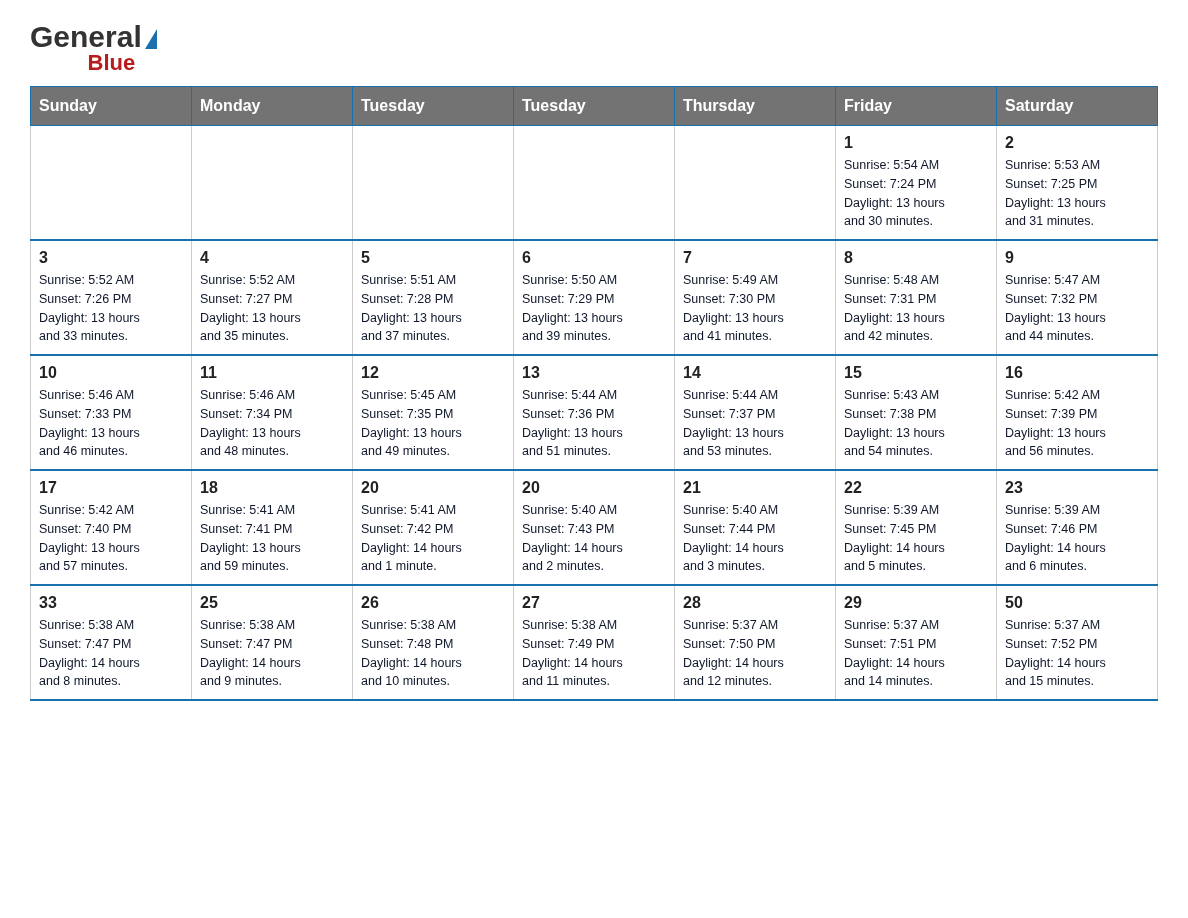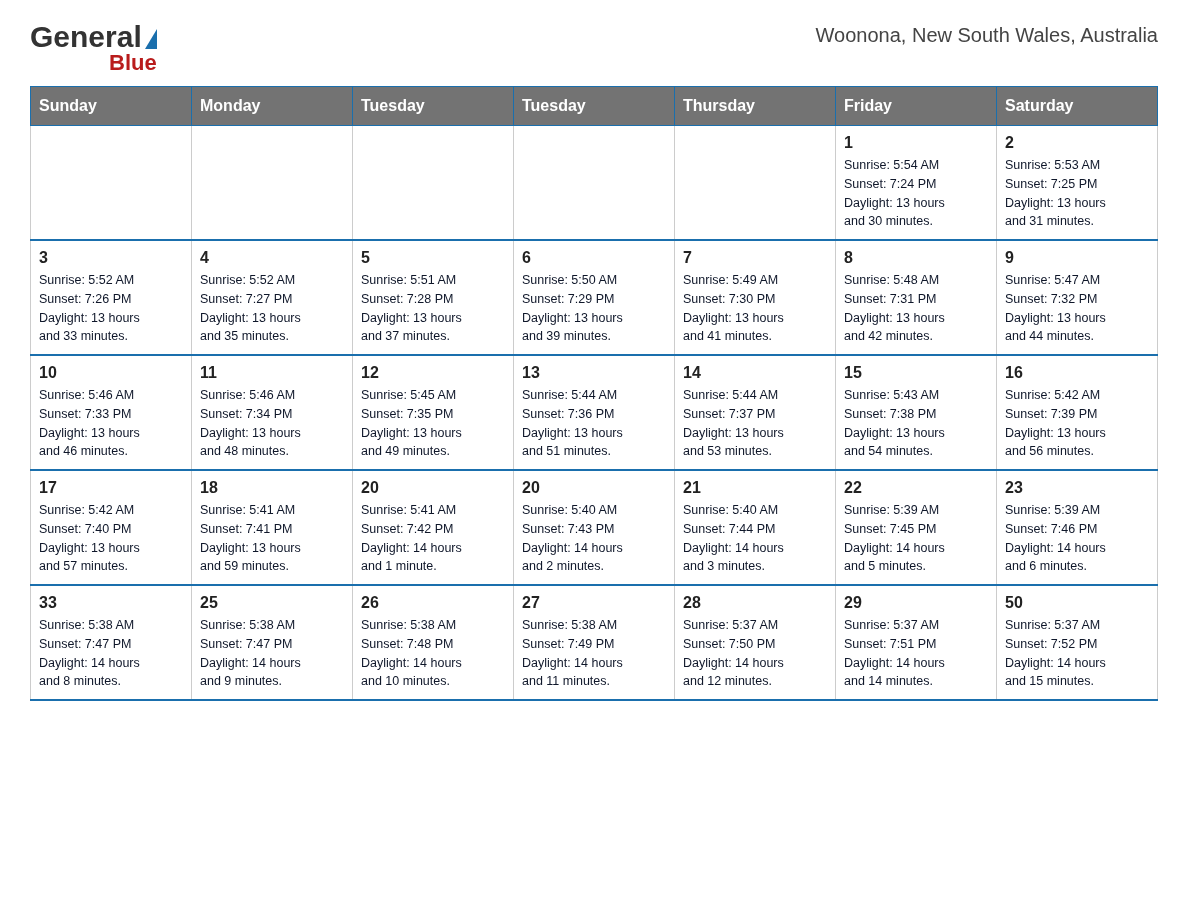--- a/index.html
+++ b/index.html
@@ -12,21 +12,21 @@
     }
     .header-area {
       display: flex;
       justify-content: space-between;
       align-items: flex-start;
       margin-bottom: 10px;
     }
     .logo {
       display: flex;
       flex-direction: column;
-      align-items: flex-end;
+      align-items: center;
     }
     .title-area {
       text-align: right;
     }
     .main-title {
       font-size: 52px;
       font-weight: bold;
       color: #222;
       line-height: 1.1;
     }
@@ -111,21 +111,20 @@
 
 <div class="header-area">
   <div class="logo">
     <div class="logo-row">
       <span class="logo-text-general">General</span>
       <span class="logo-arrow"></span>
     </div>
     <span class="logo-blue-text">Blue</span>
   </div>
   <div class="title-area">
-    <div class="subtitle">Woonona, New South Wales, Australia</div>
   </div>
 </div>
 
 <table class="calendar">
   <thead>
     <tr id="header-row">
         <th>Sunday</th>
         <th>Monday</th>
         <th>Tuesday</th>
         <th>Tuesday</th>

